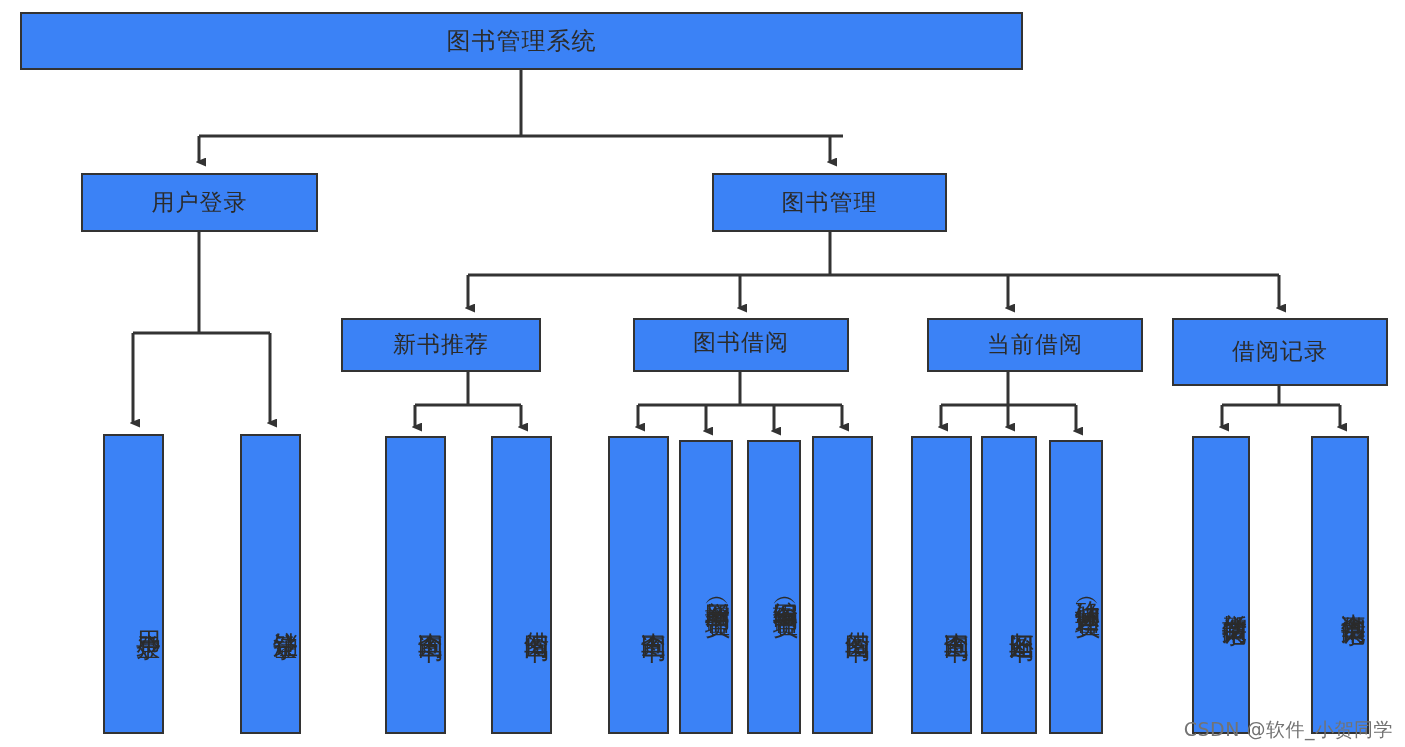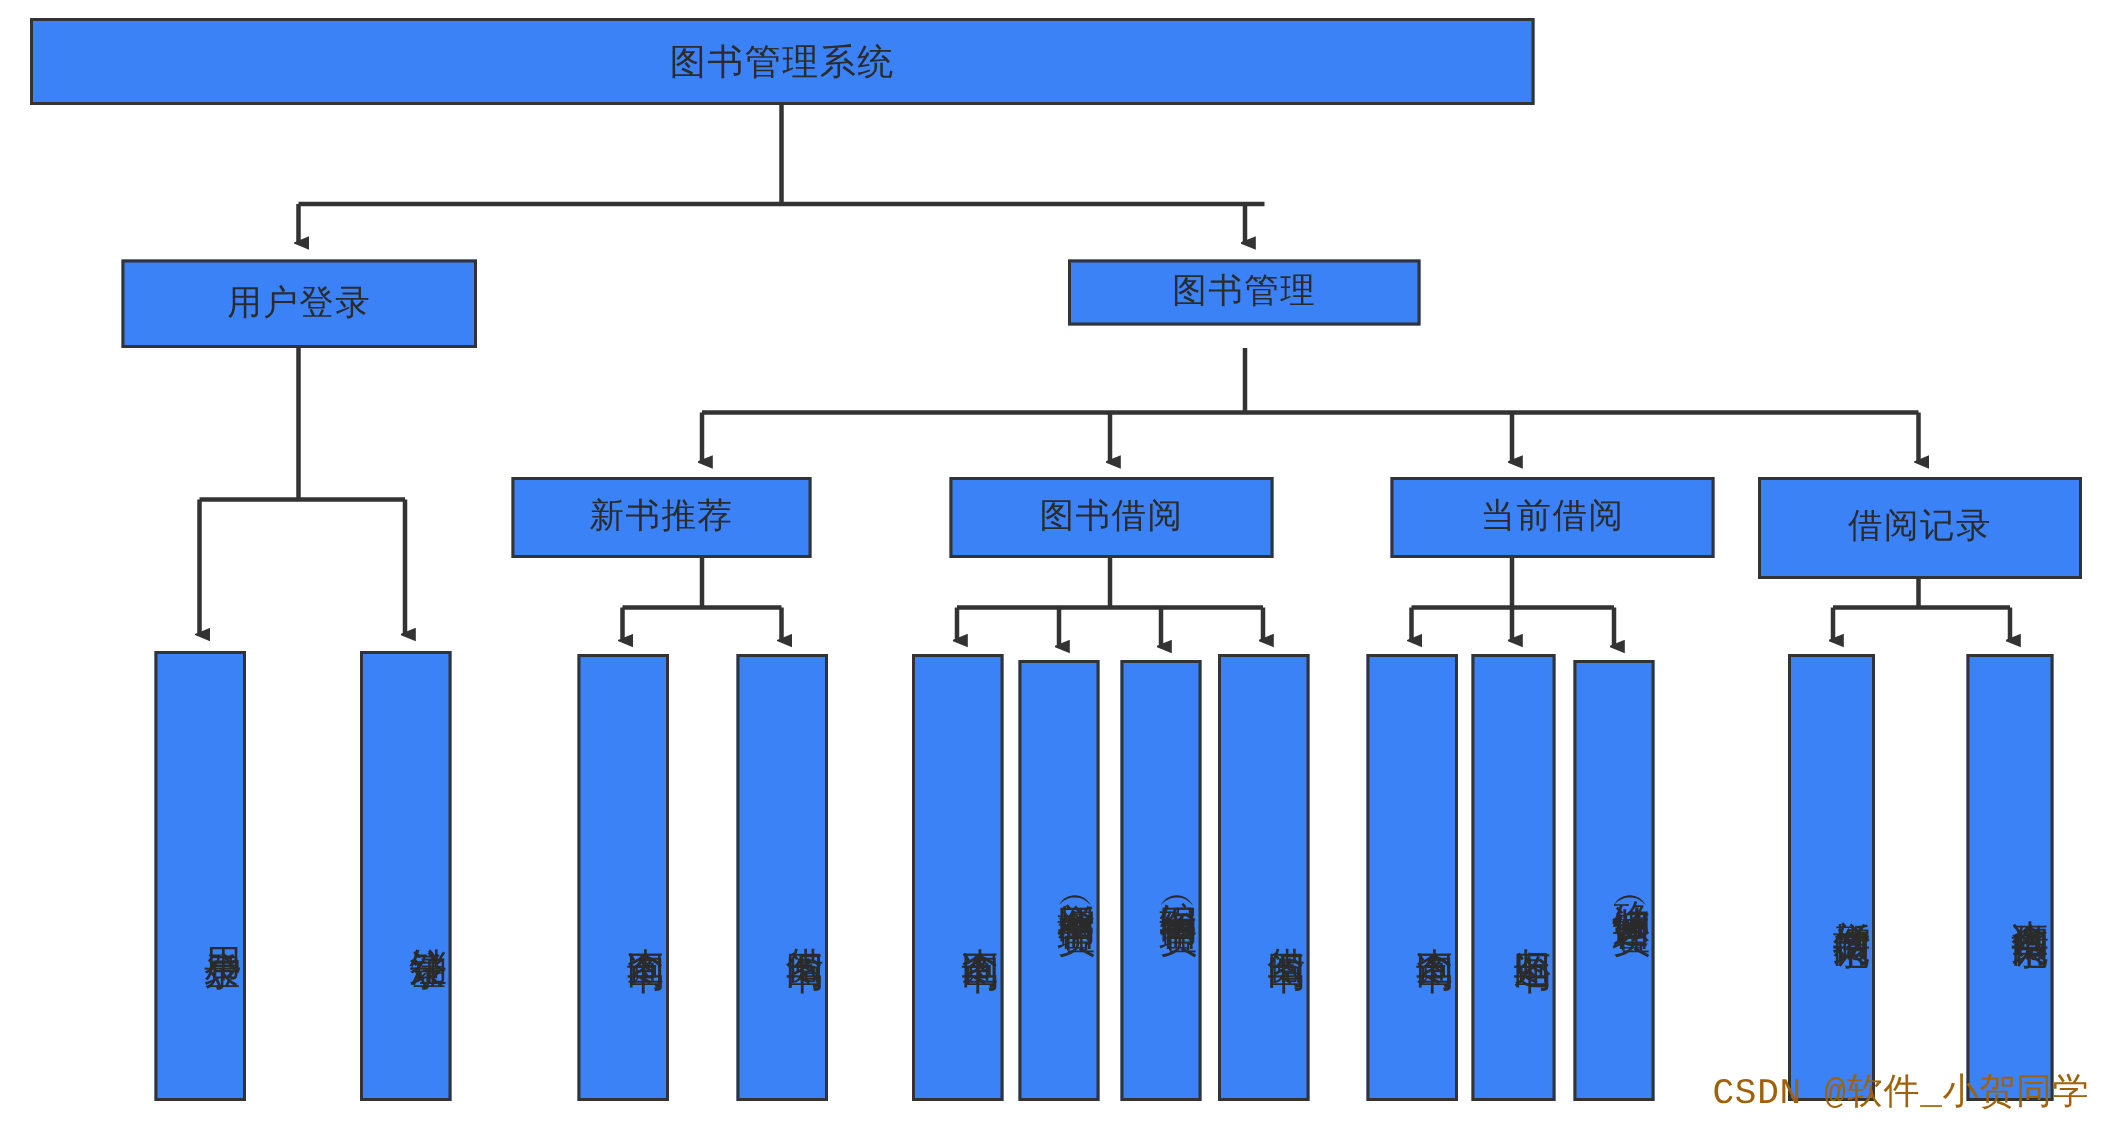--- a/index.html
+++ b/index.html
@@ -61,26 +61,25 @@
     padding-top: 28px;
   }
   .label {
     display: block;
     white-space: nowrap;
   }
   .watermark {
     position: absolute;
     right: 12px;
     bottom: 4px;
-    font-size: 24px;
-    color: #a16207;
+    font-size: 19px;
+    color: #737373;
     z-index: 5;
     white-space: nowrap;
     letter-spacing: 0.5px;
-    font-family: Liberation Mono, monospace;
   }
 </style>
 </head>
 <body>
 
 <div id="canvas">
 
   <svg id="wires" viewBox="0 0 1405 747">
     <defs>
       <marker id="arrow" markerWidth="10" markerHeight="10" refX="4.5" refY="7.2" orient="auto" markerUnits="userSpaceOnUse">
@@ -132,29 +131,29 @@
   </svg>
 
   <div class="node horiz root" style="left:20px; top:12px; width:1003px; height:58px;">
     <span class="label">图书管理系统</span>
   </div>
 
   <div class="node horiz" style="left:81px; top:173px; width:237px; height:59px;">
     <span class="label">用户登录</span>
   </div>
 
-  <div class="node horiz" style="left:712px; top:173px; width:235px; height:44px;justify-content:center;">
+  <div class="node horiz" style="left:712px; top:173px; width:235px; height:59px;justify-content:center;">
     <span class="label">图书管理</span>
   </div>
 
   <div class="node horiz" style="left:341px; top:318px; width:200px; height:54px;">
     <span class="label">新书推荐</span>
   </div>
 
-  <div class="node horiz" style="left:633px; top:318px; width:216px; height:54px;">
+  <div class="node horiz" style="left:633px; top:318px; width:216px; height:54px;font-family:Liberation Mono, monospace;">
     <span class="label">图书借阅</span>
   </div>
 
   <div class="node horiz" style="left:901px; top:318px; width:216px; height:54px;margin-left:26px;">
     <span class="label">当前借阅</span>
   </div>
 
   <div class="node horiz" style="left:1172px; top:318px; width:216px; height:68px;">
     <span class="label">借阅记录</span>
   </div>

